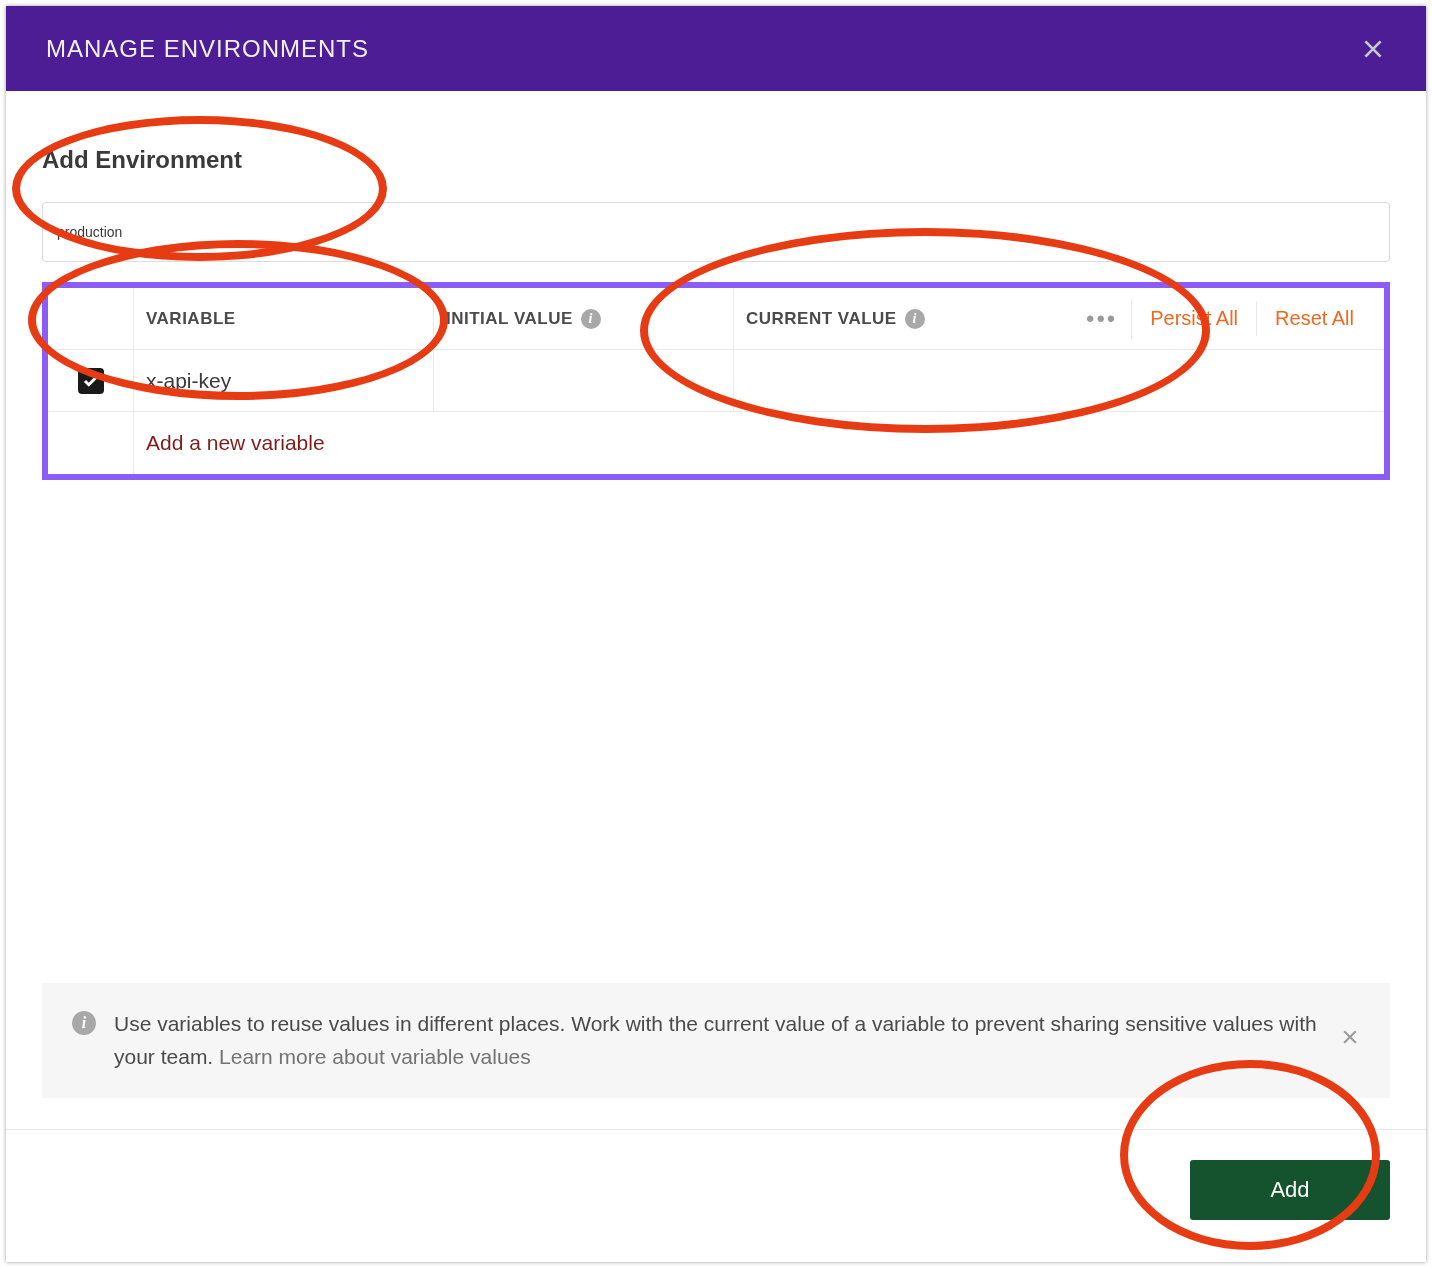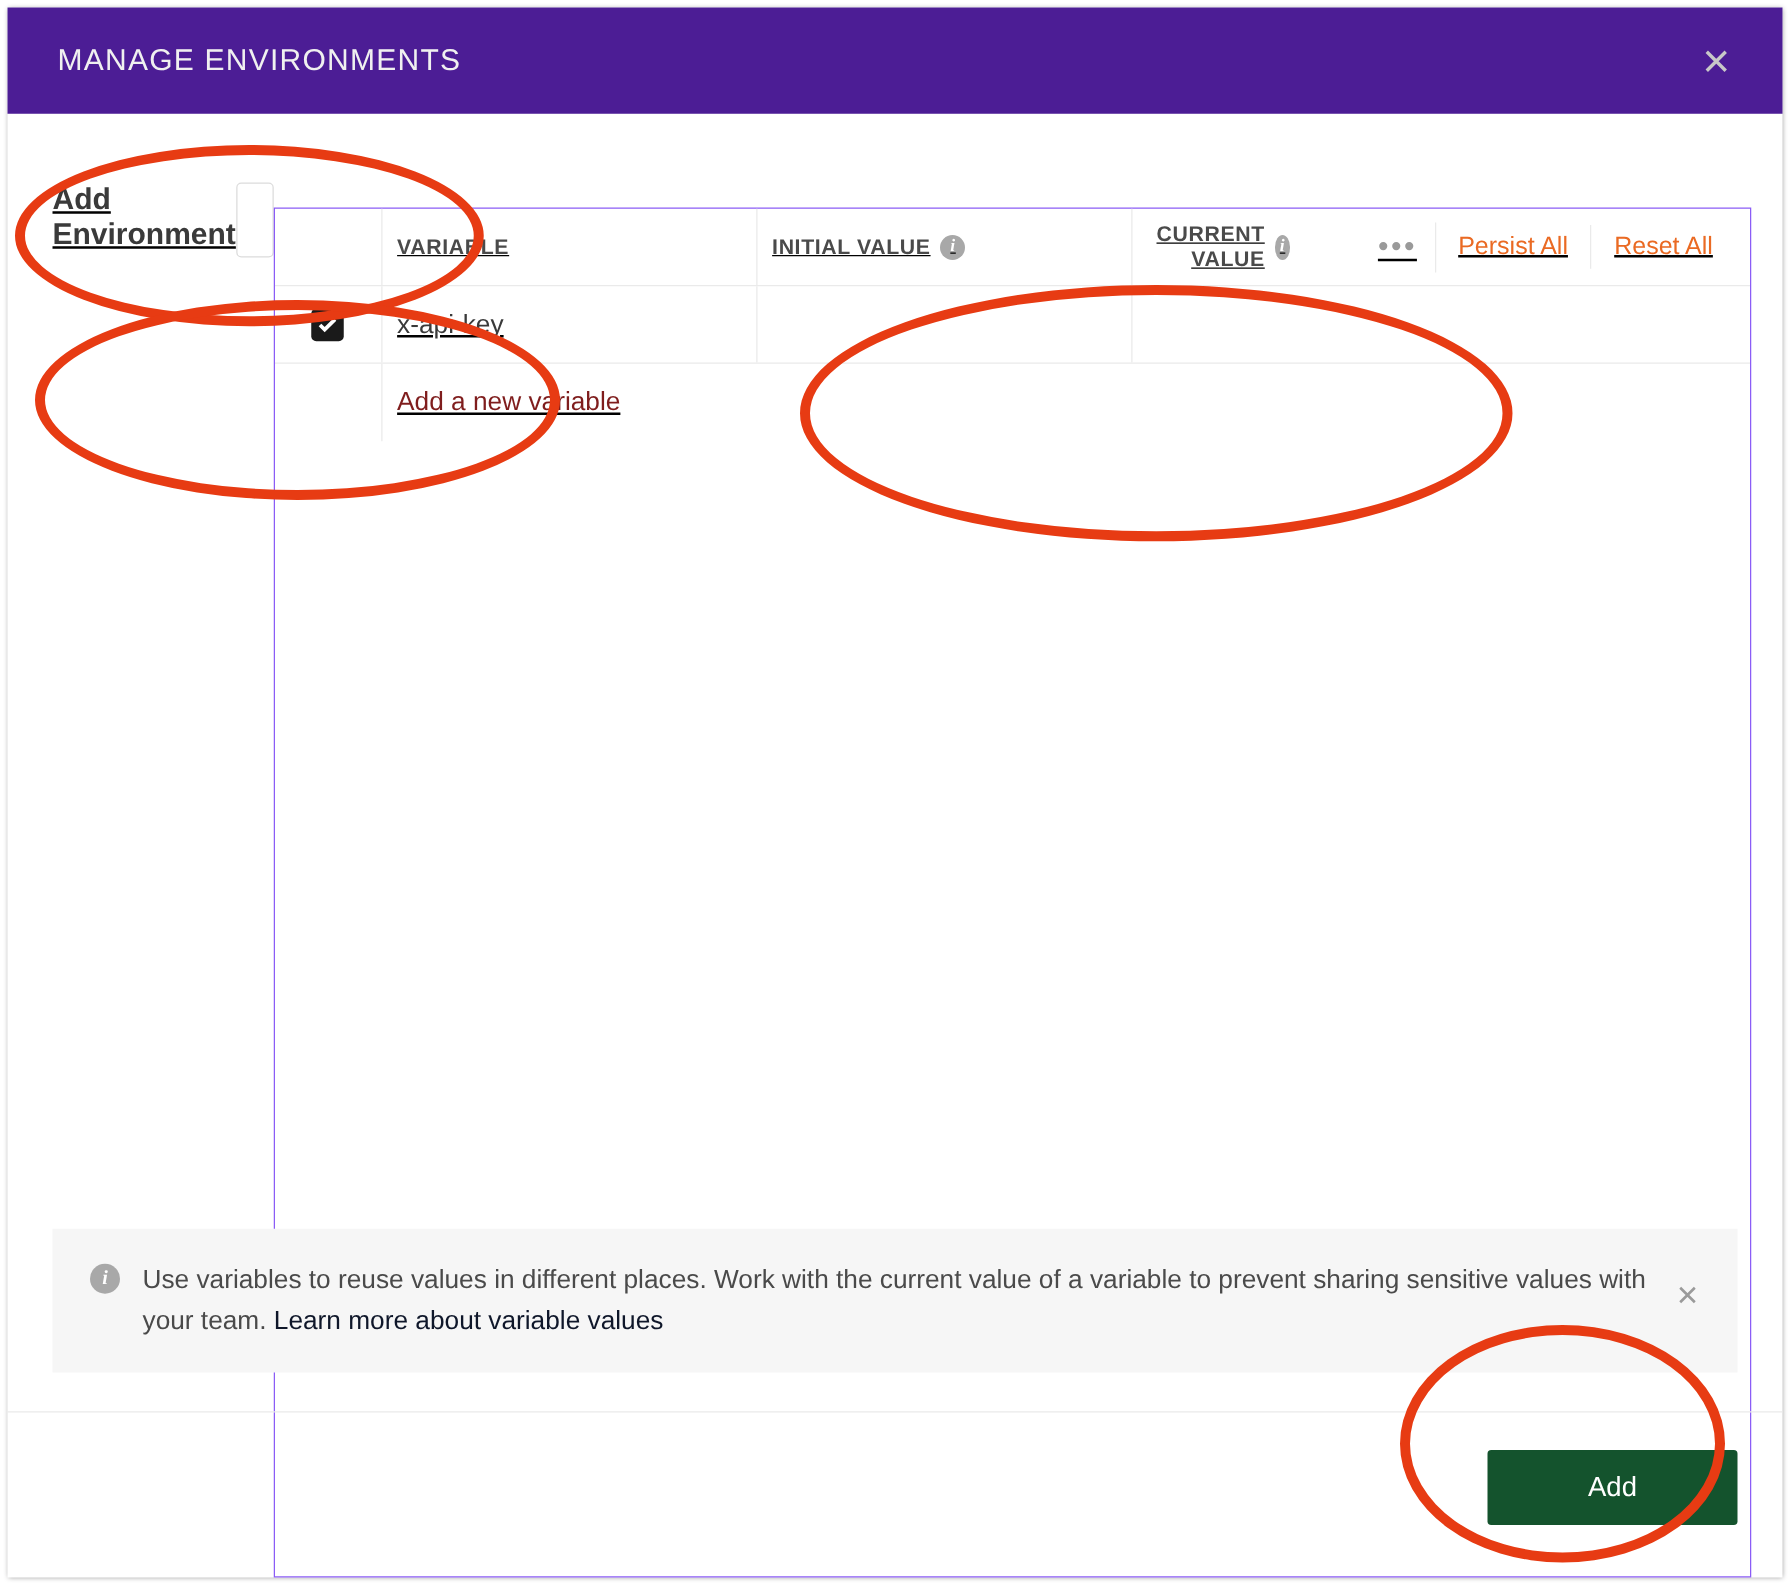--- a/index.html
+++ b/index.html
@@ -38,41 +38,40 @@
       cursor: pointer;
       display: flex;
       align-items: center;
       justify-content: center;
     }
     .close-icon svg { width: 26px; height: 26px; }
     .content {
       padding: 55px 36px 0 36px;
       flex: 1;
       display: flex;
-      flex-direction: row;
-      text-decoration: underline;
+      flex-direction: column;
     }
     .section-title {
       font-size: 24px;
       font-weight: 600;
       color: #3a3a3a;
       margin-bottom: 28px;
     }
     .env-input {
       width: 100%;
       height: 60px;
       border: 1px solid #dcdcdc;
       border-radius: 4px;
       padding: 0 14px;
       font-size: 14px;
       color: #3a3a3a;
       outline: none;
     }
     .table {
-      border: 1px solid #8b5cf6;
+      border: 6px solid #8b5cf6;
       margin-top: 20px;
       font-size: 20px;
       text-align: right;
     }
     .thead {
       display: flex;
       border-bottom: 1px solid #eaeaea;
       height: 62px;
       align-items: center;
     }
@@ -131,21 +130,21 @@
       padding: 24px 30px;
       display: flex;
       align-items: flex-start;
       gap: 18px;
       font-size: 21px;
       color: #4a4a4a;
       line-height: 1.6;
     }
     .banner .info-icon { flex: 0 0 24px; width: 24px; height: 24px; font-size: 16px; margin-top: 4px; }
     .banner-text { flex: 1; }
-    .banner-link { color: #0f172a; cursor: pointer; }
+    .banner-link { color: #737373; cursor: pointer; }
     .banner-close { color: #9a9a9a; cursor: pointer; font-size: 20px; align-self: center; }
     .banner-close svg { width: 20px; height: 20px; }
     .footer {
       position: absolute;
       left: 0; right: 0; bottom: 0;
       border-top: 1px solid #eaeaea;
       padding: 30px 36px 42px;
       display: flex;
       justify-content: flex-end;
       gap: 22px;

